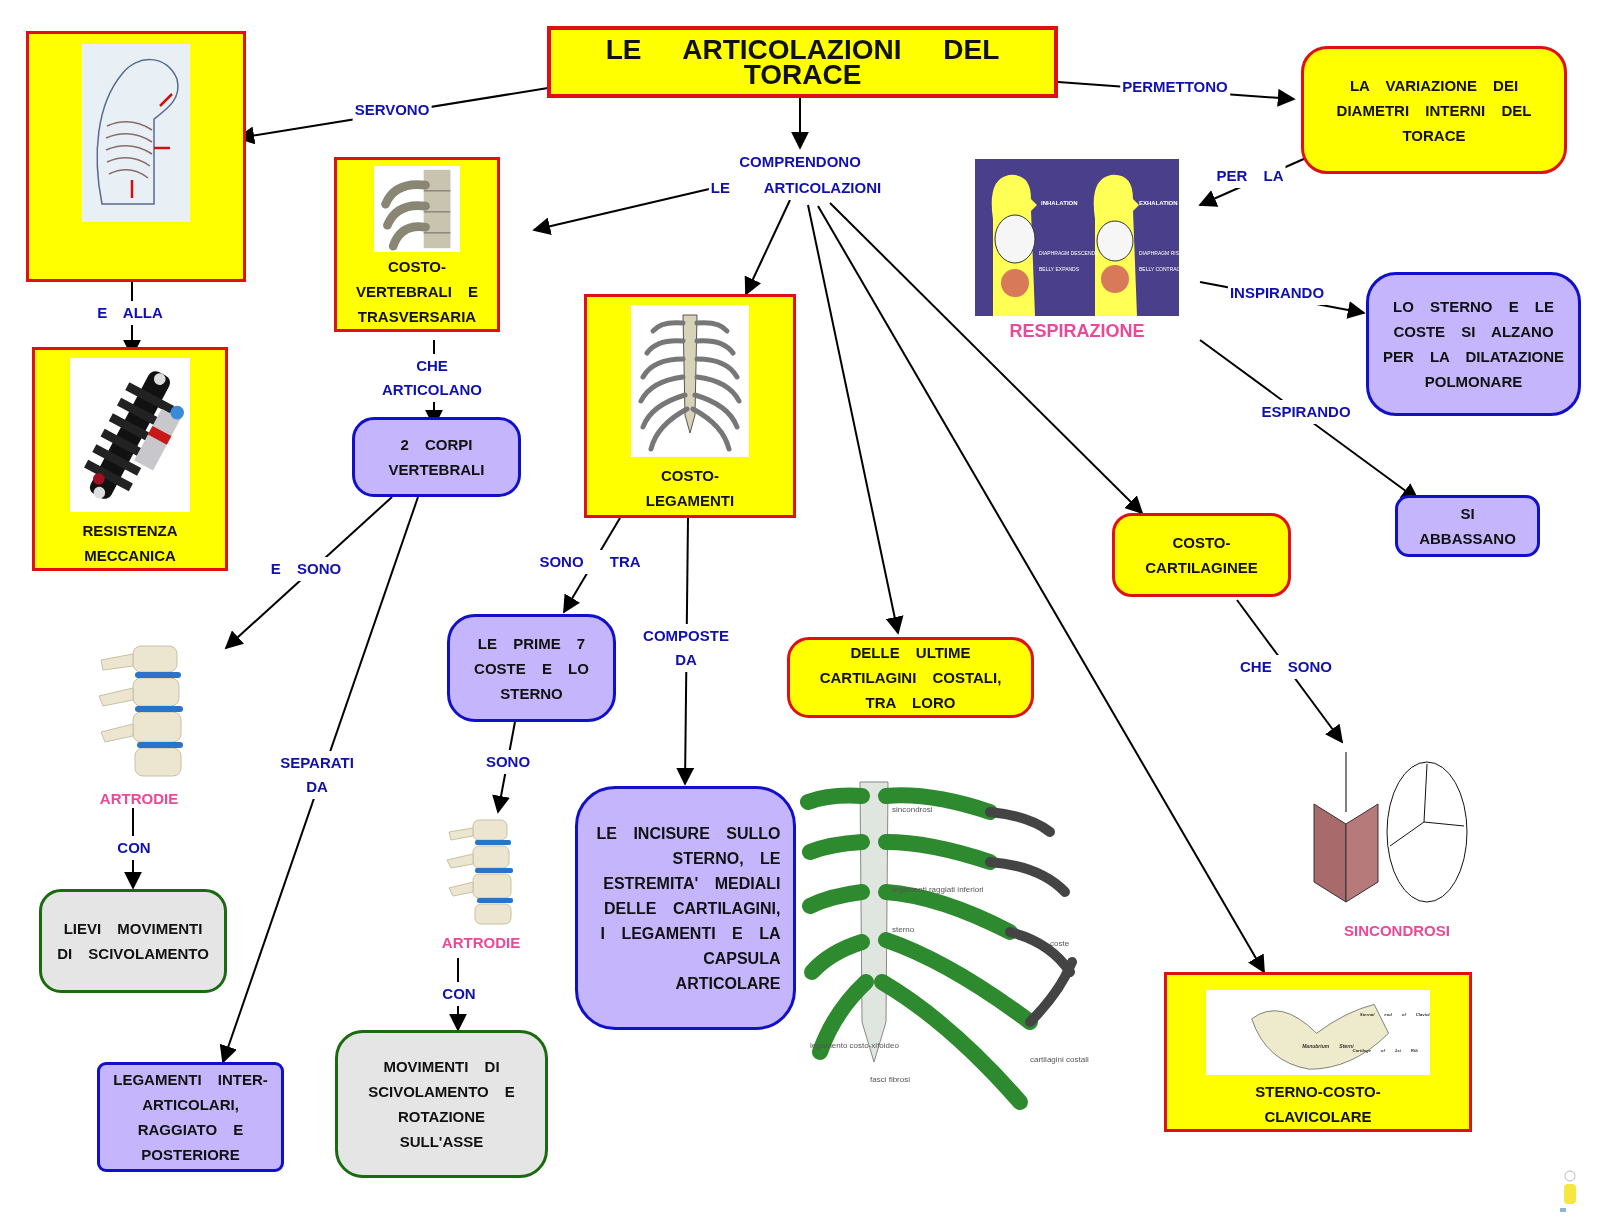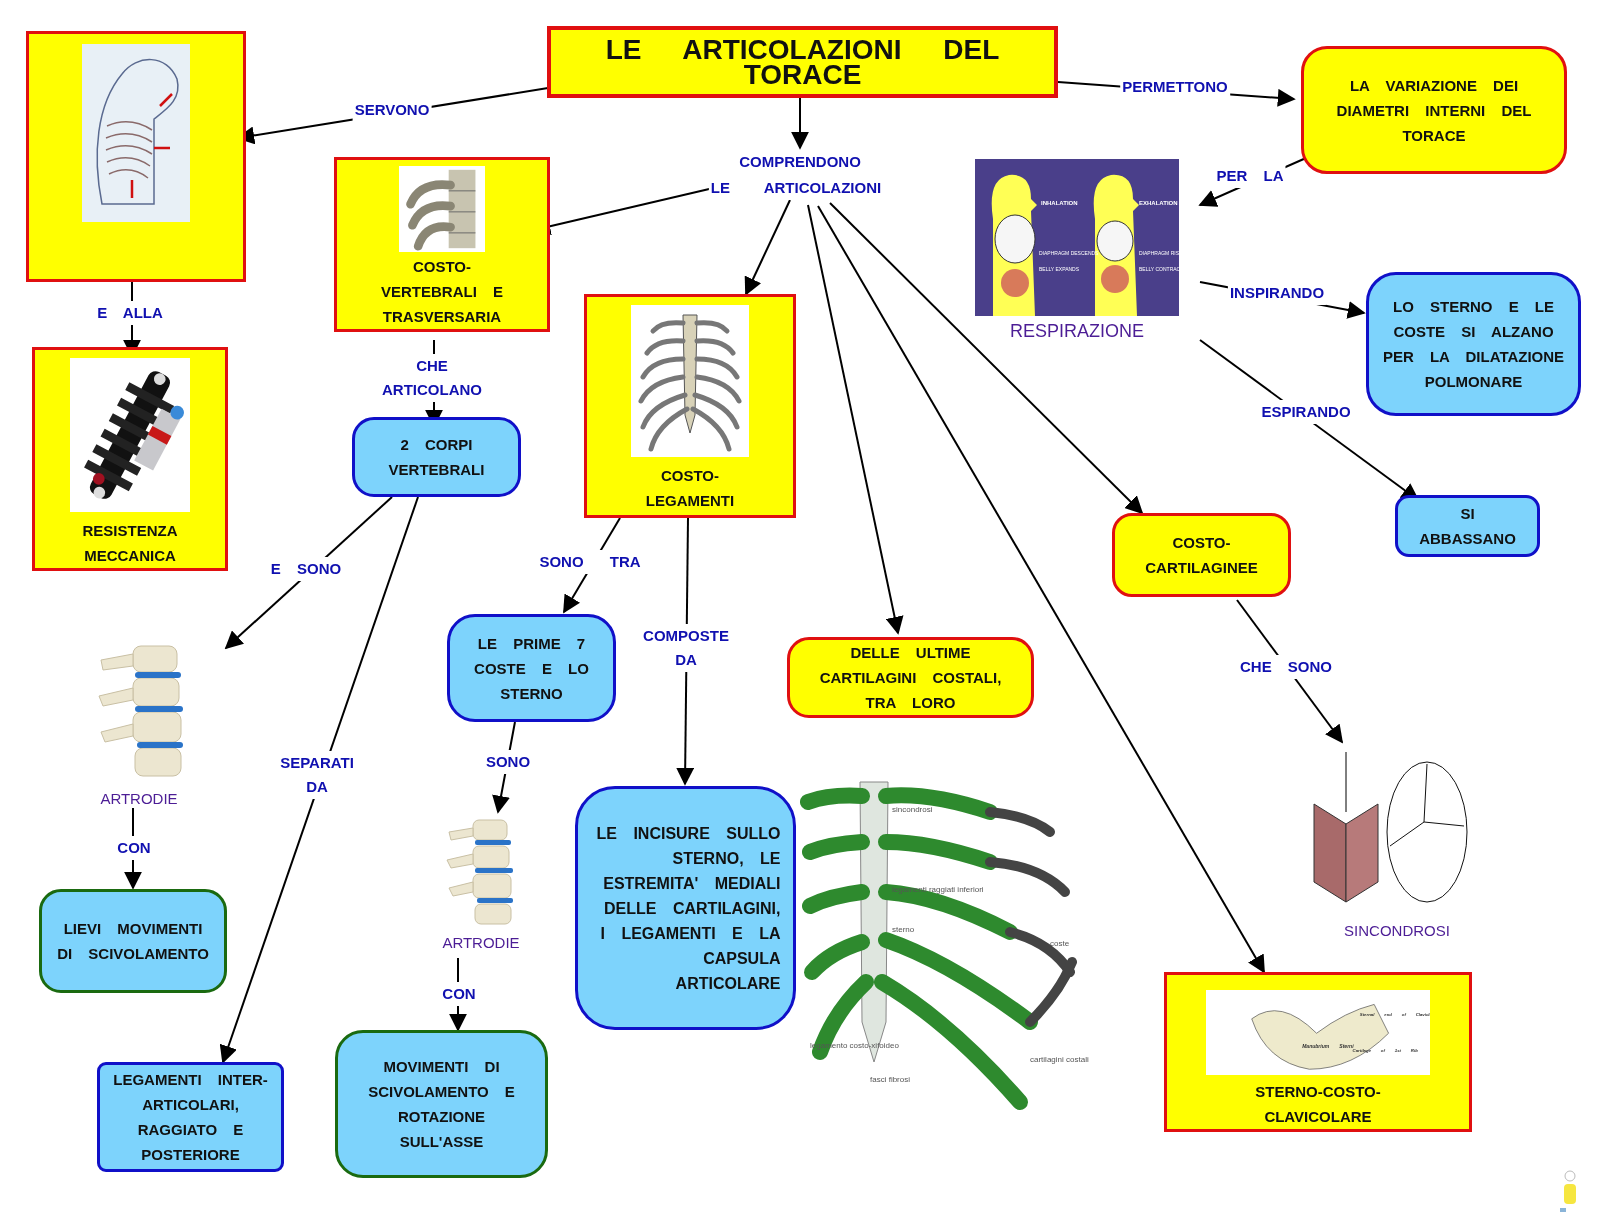--- a/index.html
+++ b/index.html
@@ -4,27 +4,27 @@
   <style>
     html, body { margin: 0; padding: 0; background: #ffffff; }
     body { width: 1600px; height: 1224px; position: relative; overflow: hidden;
            font-family: "Liberation Sans", "DejaVu Sans", sans-serif; }
     #edges { position: absolute; left: 0; top: 0; width: 1600px; height: 1224px; }
     .node { position: absolute; box-sizing: border-box; display: flex; flex-direction: column;
             align-items: center; justify-content: center; text-align: center;
             font-weight: bold; font-size: 15px; color: #111; word-spacing: 12px; line-height: 25px; }
     .sq-yellow { background: #ffff00; border: 3px solid #e01010; }
     .rd-yellow { background: #ffff00; border: 3px solid #e01010; border-radius: 26px; }
-    .rd-cyan { background: #7dd3fc; border: 3px solid #1010c8; border-radius: 22px; }
-    .rd-green { background: #7dd3fc; border: 3px solid #1a6a10; border-radius: 22px; }
+    .rd-cyan { background: #c4b5fd; border: 3px solid #1010c8; border-radius: 22px; }
+    .rd-green { background: #e5e5e5; border: 3px solid #1a6a10; border-radius: 22px; }
     .title { font-size: 28px; word-spacing: 34px; padding: 0 10px; }
     .lbl { position: absolute; color: #1010b0; font-weight: bold; font-size: 15px;
            white-space: nowrap; text-align: center; word-spacing: 12px; line-height: 24px;
            background: #fff; padding: 0 2px; transform: translateX(-50%); }
-    .cap { position: absolute; font-weight: normal; color: #4c1d95; font-size: 15px; text-align: center;
+    .cap { position: absolute; font-weight: bold; color: #ec4899; font-size: 15px; text-align: center;
            transform: translateX(-50%); white-space: nowrap; }
     .img { background: #f4f6f8; display: block; }
   </style>
 </head>
 <body>
 
 <svg id="edges" viewBox="0 0 1600 1224" xmlns="http://www.w3.org/2000/svg">
   <defs>
     <marker id="ah" viewBox="0 0 10 10" refX="9" refY="5" markerWidth="9" markerHeight="9" orient="auto-start-reverse">
       <path d="M0,0 L10,5 L0,10 z" fill="#000"></path>
@@ -87,21 +87,21 @@
         <rect x="76" y="60" width="22" height="10" fill="#c81818"></rect>
       <circle cx="92" cy="36" r="7" fill="#3a8ad8"></circle>
       <circle cx="60" cy="14" r="6" fill="#ddd"></circle>
         <circle cx="60" cy="146" r="6" fill="#ddd"></circle>
     </g>
     <circle cx="28" cy="124" r="6" fill="#a01020"></circle>
   </svg>
   <div style="margin-top:6px;width:150px;">RESISTENZA MECCANICA</div>
 </div>
 
-<div class="node sq-yellow" style="left:334px;top:157px;width:216px;height:175px;justify-content:center;padding-top:6px;">
+<div class="node sq-yellow" style="left:334px;top:157px;width:166px;height:175px;justify-content:center;padding-top:6px;">
   <svg class="img" width="86" height="90" viewBox="0 0 86 90" style="background:#fff;">
     <rect x="50" y="4" width="28" height="82" fill="#c8c4b0"></rect>
     <g stroke="#8a8674" stroke-width="9" fill="none" stroke-linecap="round">
       <path d="M52,20 Q20,16 10,40"></path>
         <path d="M52,42 Q22,38 12,62"></path>
         <path d="M52,64 Q26,60 18,84"></path>
     </g>
     <g stroke="#666" stroke-width="1">
         <path d="M50,26 h28 M50,48 h28 M50,70 h28"></path>
       </g>

